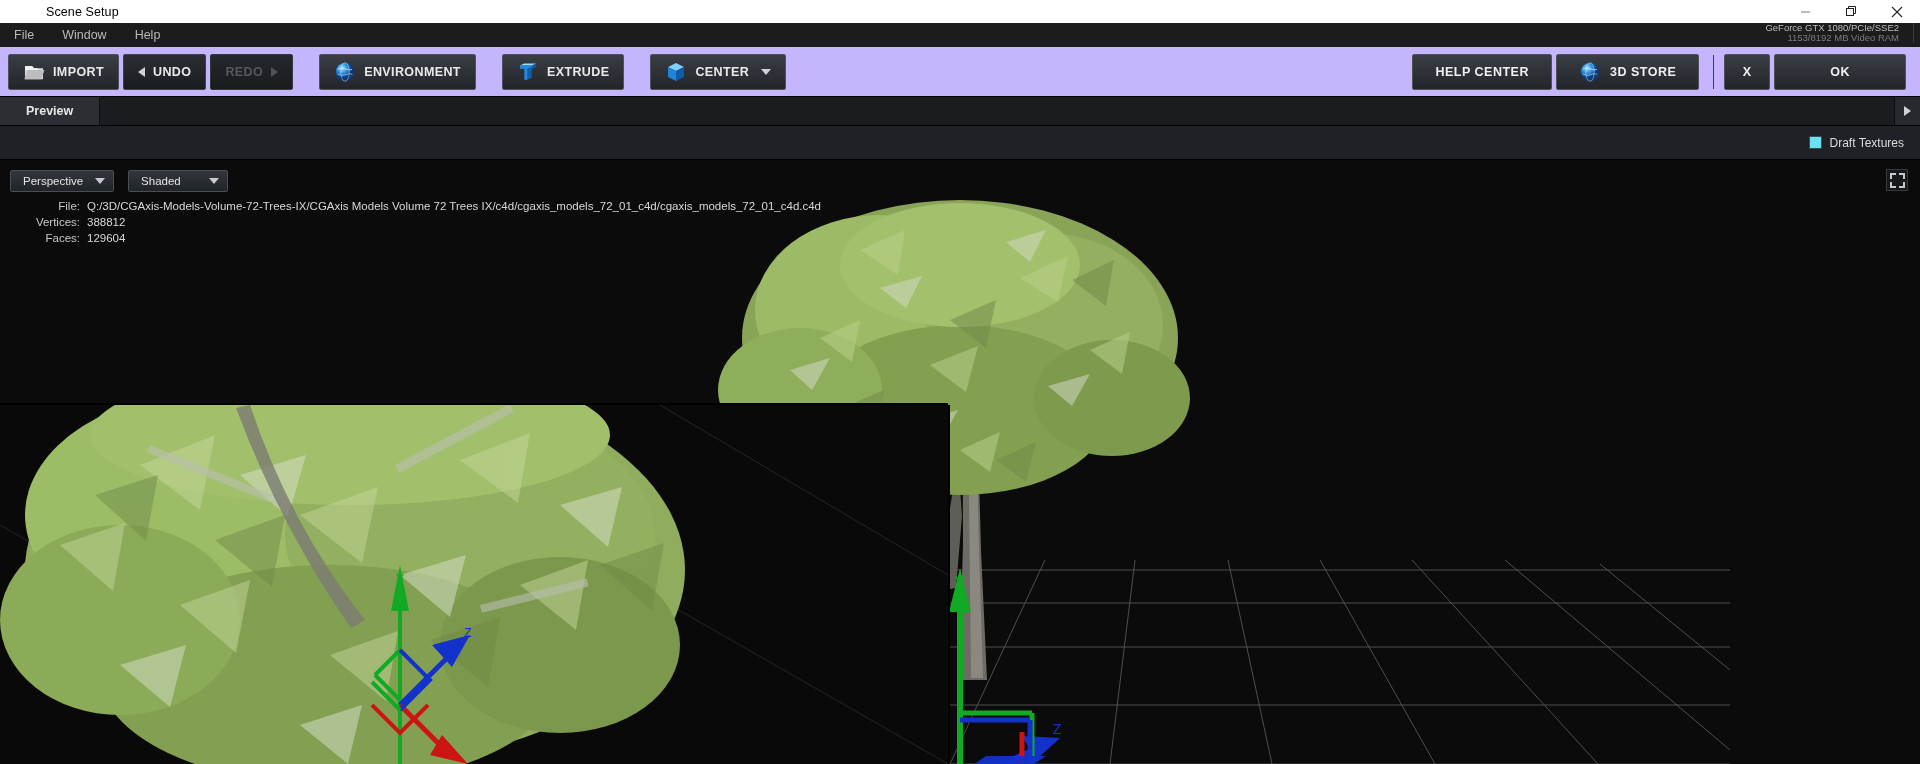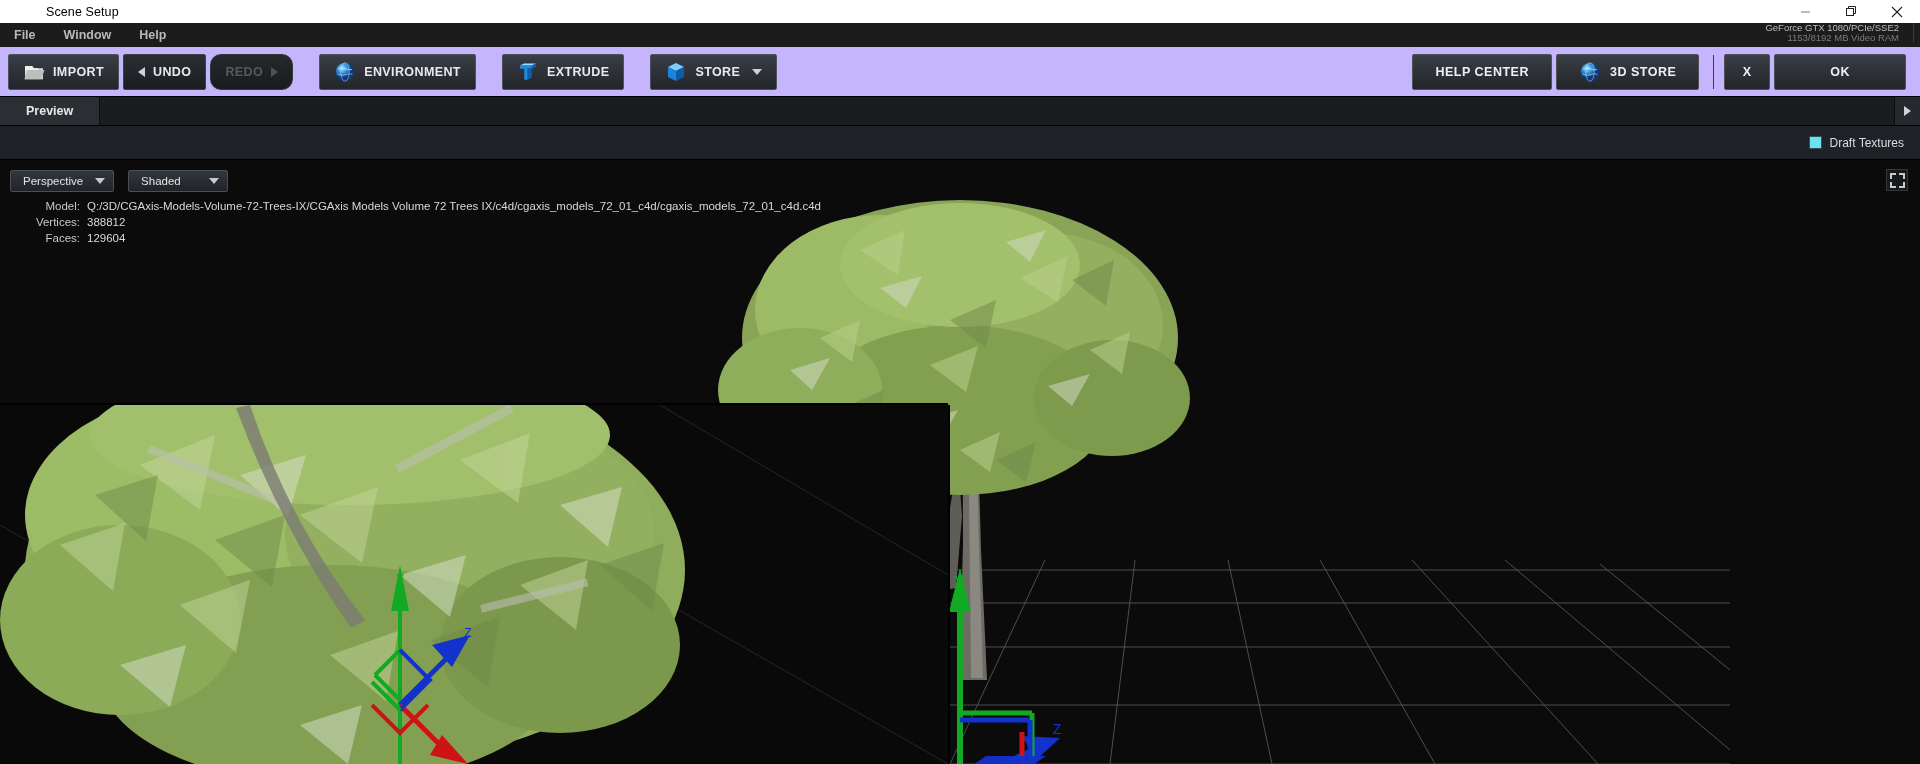--- a/index.html
+++ b/index.html
@@ -25,21 +25,21 @@
     color:#111;
   }
   .win-btn svg { display:block; }
 
   
   .menubar {
     position:absolute; top:23px; left:0; width:1920px; height:24px;
     background:#1c1c1c; display:flex; align-items:center;
   }
   .menu-item {
-    font-size:12.5px; color:#b9b9b9; padding:0 14px; line-height:24px;font-weight:bold;
+    font-size:12.5px; color:#b9b9b9; padding:0 14px; line-height:24px;
   }
   .gpu-block {
     margin-left:auto; display:flex; align-items:center; height:24px; padding-right:6px;flex-direction:column;
   }
   .gpu-info { text-align:right; padding-right:14px; border-right:1px solid #3a3a3a; line-height:1.05; }
   .gpu-line1 { font-size:9.5px; color:#bdbdbd; }
   .gpu-line2 { font-size:9.5px; color:#7c7c7c; }
   .element-block { display:flex; align-items:center; padding:0 14px 0 13px;margin-top:24px; }
   .element-name { font-size:11.5px; color:#cfcfcf; }
   .element-ver { font-size:10.5px; color:#6e6e6e; margin-left:7px; }
@@ -55,21 +55,21 @@
   .tb-btn {
     height:36px; display:flex; align-items:center; gap:8px;
     padding:0 14px;
     background:linear-gradient(#3a3e45,#22252a);
     border:1px solid #4d525a;
     border-radius:2px;
     color:#e9e9e9; font-size:12.5px; font-weight:bold; letter-spacing:.4px;
     margin-right:4px;
   }
   .tb-btn.flat { background:linear-gradient(#2b2e33,#1a1c20); border-color:#3c4047; }
-  .tb-btn.disabled { color:#55595f; border-color:#34373c; background:linear-gradient(#25282c,#191b1e);border-radius:11px; }
+  .tb-btn.disabled { color:#55595f; border-color:#34373c; background:linear-gradient(#25282c,#191b1e); }
   .tb-gap { width:22px; }
   .spacer { flex:1 1 auto; }
 
   .ico { width:22px; height:22px; display:block; flex:0 0 auto; }
   .arrow-l, .arrow-r { width:0;height:0;border-top:5px solid transparent;border-bottom:5px solid transparent; }
   .arrow-l { border-right:7px solid #cfd3d8; }
   .arrow-r { border-left:7px solid #cfd3d8; }
   .arrow-r.dim { border-left-color:#4e5258; }
   .caret {
     width:0;height:0;border-left:5px solid transparent;border-right:5px solid transparent;
@@ -251,21 +251,21 @@
       </div>
 
       <div class="tb-gap"></div>
 
       <div class="tb-btn">
         <svg class="ico" viewBox="0 0 22 22">
           <path d="M11 2 l8 4 -8 4 -8 -4 z" fill="#7fcdff"></path>
           <path d="M3 6 l8 4 v10 l-8 -4 z" fill="#1d84da"></path>
           <path d="M19 6 l-8 4 v10 l8 -4 z" fill="#0c5cab"></path>
         </svg>
-        <span>STORE</span>
+        <span>CENTER</span>
         <span class="caret"></span>
       </div>
     </div>
 
     <div class="spacer"></div>
 
     <div class="right-tools">
       <div class="rt-btn">
         <span>HELP CENTER</span>
       </div>
@@ -474,21 +474,21 @@
       <svg width="15" height="15" viewBox="0 0 15 15">
         <path d="M0 0 h6 v2 h-4 v4 h-2 z" fill="#c9c9c9"></path>
         <path d="M15 0 h-6 v2 h4 v4 h2 z" fill="#c9c9c9"></path>
         <path d="M0 15 h6 v-2 h-4 v-4 h-2 z" fill="#c9c9c9"></path>
         <path d="M15 15 h-6 v-2 h4 v-4 h2 z" fill="#c9c9c9"></path>
       </svg>
     </div>
 
     <div class="info-block">
       <div class="info-row">
-        <span class="info-key">Model:</span>
+        <span class="info-key">File:</span>
         <span class="info-val">Q:/3D/CGAxis-Models-Volume-72-Trees-IX/CGAxis Models Volume 72 Trees IX/c4d/cgaxis_models_72_01_c4d/cgaxis_models_72_01_c4d.c4d</span>
       </div>
       <div class="info-row">
         <span class="info-key">Vertices:</span>
         <span class="info-val">388812</span>
       </div>
       <div class="info-row">
         <span class="info-key">Faces:</span>
         <span class="info-val">129604</span>
       </div>

